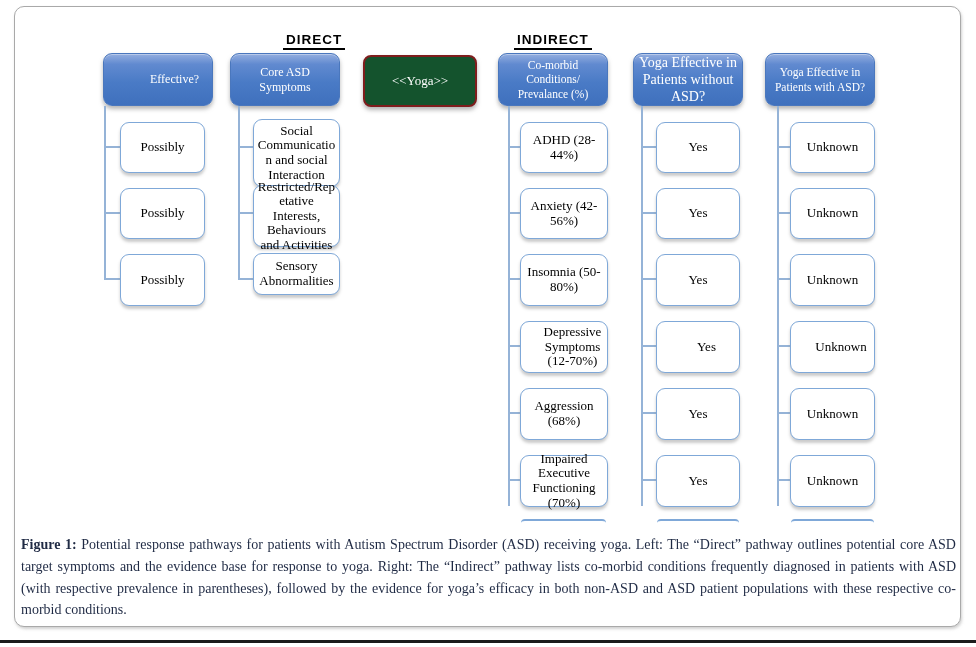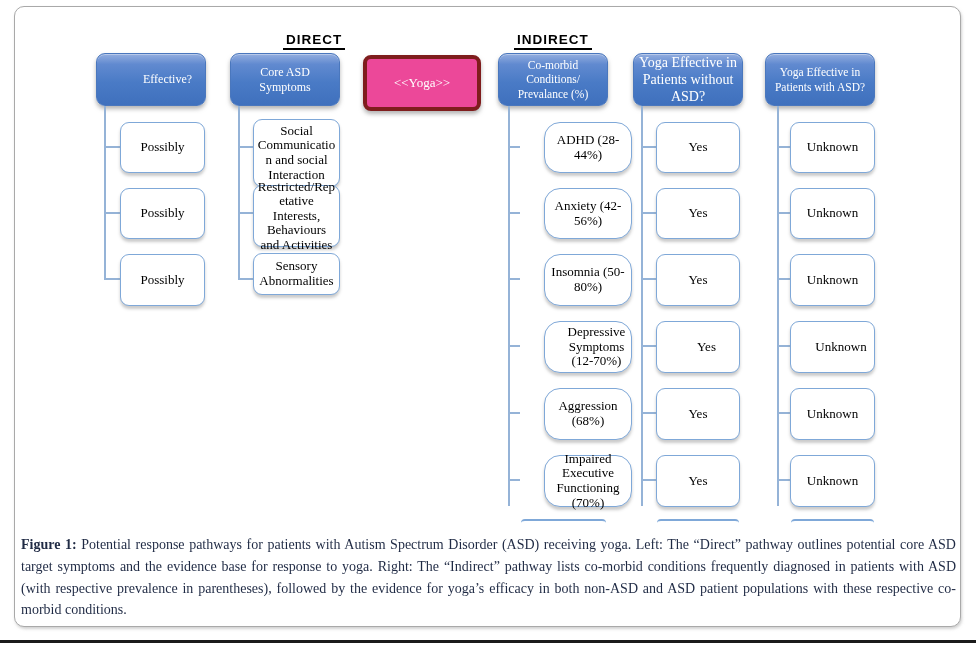--- a/index.html
+++ b/index.html
@@ -21,36 +21,36 @@
   .lbl-direct{left:256px;margin-left:27px;}
   .lbl-indirect{left:514px;}
   .hdr{
     position:absolute;top:53px;width:110px;height:53px;border-radius:9px;
     color:#fff;display:flex;align-items:center;justify-content:center;text-align:center;
     font-size:12px;line-height:1.22;padding:2px 3px;box-sizing:border-box;
     background:linear-gradient(180deg,#94aedf 0%,#618ad0 20%,#4a7bc6 55%,#3f70bd 100%);
     border:1px solid #4a77bd;
     box-shadow:0 3px 4px rgba(120,120,120,.55), inset 0 1px 0 rgba(255,255,255,.35);
   }
-  .h1{left:96px;padding-left:36px;} .h2{left:230px;} .h3{left:498px;font-size:11.5px;}
+  .h1{left:103px;padding-left:36px;} .h2{left:230px;} .h3{left:498px;font-size:11.5px;}
   .h4{left:633px;font-size:14px;} .h5{left:765px;font-size:11.5px;}
   .yoga{
     position:absolute;left:363px;top:55px;width:110px;height:48px;border-radius:8px;
-    background:#ec4899;border:4px solid #7f1d1d;color:#fff;
+    background:#14532d;border:2px solid #7f1d1d;color:#fff;
     display:flex;align-items:center;justify-content:center;font-size:13px;
     box-shadow:0 3px 4px rgba(120,120,120,.55);
   }
   .box{
     position:absolute;background:#fff;border:1.5px solid #7fa8d8;border-radius:9px;
     display:flex;align-items:center;justify-content:center;text-align:center;
     font-size:13px;line-height:1.12;color:#000;padding:2px 3px;box-sizing:border-box;
     overflow-wrap:break-word;word-break:break-word;
     box-shadow:0 3px 3px rgba(140,140,140,.45);
   }
-  .c1{left:120px;width:85px;} .c2{left:253px;width:87px;} .c3{left:544px;width:88px;border-radius:16px;}
+  .c1{left:120px;width:85px;} .c2{left:253px;width:87px;} .c3{left:520px;width:88px;}
   .c4{left:656px;width:84px;} .c5{left:790px;width:85px;}
   .r1{top:122px;height:51px;} .r2{top:188px;height:51px;} .r3{top:254px;height:52px;}
   .r4{top:321px;height:52px;padding-left:20px;} .r5{top:388px;height:52px;} .r6{top:455px;height:52px;}
   .c2.r1{top:119px;height:68px;} .c2.r2{top:185px;height:62px;} .c2.r3{top:253px;height:42px;}
   .vline,.hline{position:absolute;background:#95b3d7;}
   .vline{width:2px;} .hline{height:2px;}
   .v1{left:104px;top:106px;height:174px;}
   .v2{left:238px;top:106px;height:174px;}
   .v3{left:508px;top:106px;height:400px;}
   .v4{left:641px;top:106px;height:400px;}

